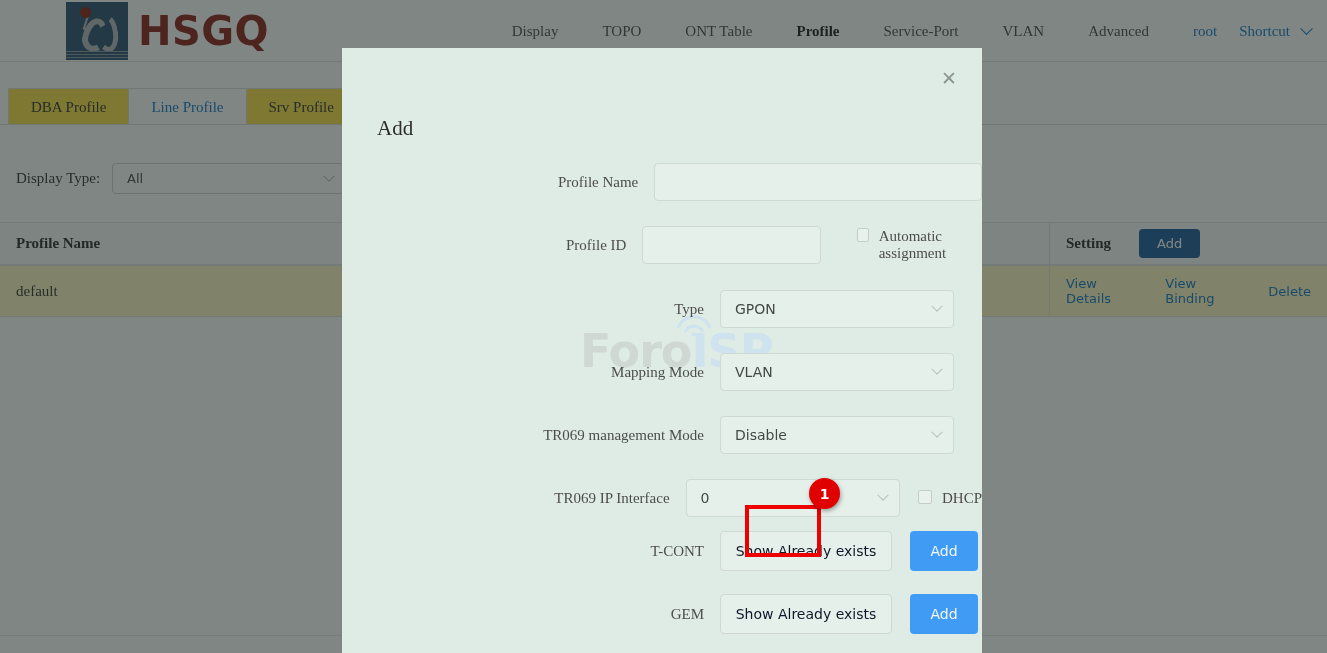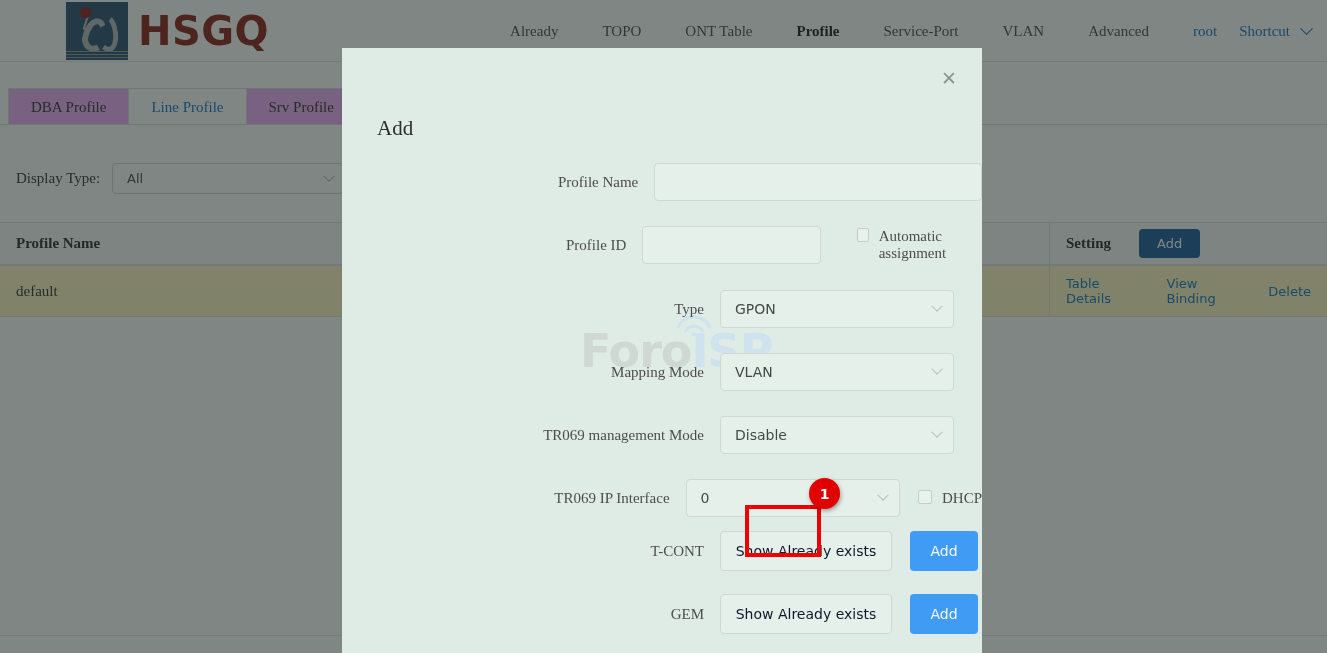--- a/index.html
+++ b/index.html
@@ -93,21 +93,21 @@
   
   #tabs {
     position: absolute; left: 8px; top: 88px;
     display: flex; align-items: flex-end;
   }
   .tab {
     height: 37px; line-height: 37px;
     padding: 0 22px;
     border: 1px solid #dcdcdc;
     border-bottom: none;
-    background: #f0abfc;
+    background: #fde047;
     font-size: 15px; color: #333;
     margin-right: -1px;
     cursor: pointer; white-space: nowrap;
   }
   .tab.active { color: #1677c8; background: #ffffff; }
   #tabs-underline {
     position: absolute; left: 0; top: 124px; width: 1327px;
     height: 1px; background: #dcdcdc;
   }
 
@@ -302,21 +302,21 @@
         <span class="swoosh-a"></span>
         <span class="swoosh-b"></span>
         <span class="tail"></span>
         <span class="dot"></span>
         <span class="stripes"></span>
       </div>
       <div id="logo-text">HSGQ</div>
     </div>
 
     <div id="nav">
-      <div class="nav-item">Already</div>
+      <div class="nav-item">Display</div>
       <div class="nav-item">TOPO</div>
       <div class="nav-item">ONT Table</div>
       <div class="nav-item active">Profile</div>
       <div class="nav-item">Service-Port</div>
       <div class="nav-item">VLAN</div>
       <div class="nav-item">Advanced</div>
       <div class="nav-user">root</div>
       <div class="nav-shortcut">Shortcut</div>
       <span class="nav-caret"></span>
     </div>
@@ -344,21 +344,21 @@
       <div class="cell head c-mid"></div>
       <div class="cell head c-setting">
         <span>Setting</span>
         <button class="btn-add-table">Add</button>
       </div>
     </div>
     <div class="trow">
       <div class="cell c-name">default</div>
       <div class="cell c-mid"></div>
       <div class="cell c-setting">
-        <span class="act-link">Table Details</span>
+        <span class="act-link">View Details</span>
         <span class="act-link">View Binding</span>
         <span class="act-link">Delete</span>
       </div>
     </div>
   </div>
 
   <div id="footer-strip"></div>
 </div>
 
 <div id="overlay"></div>

